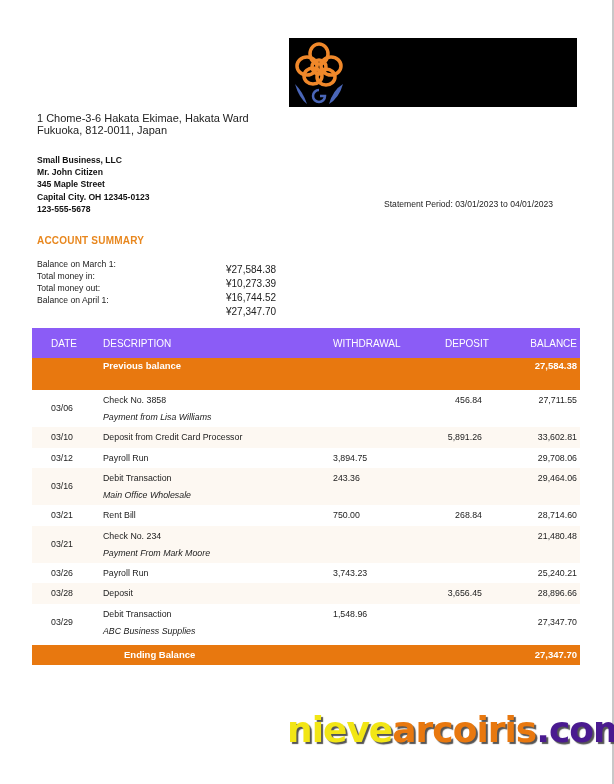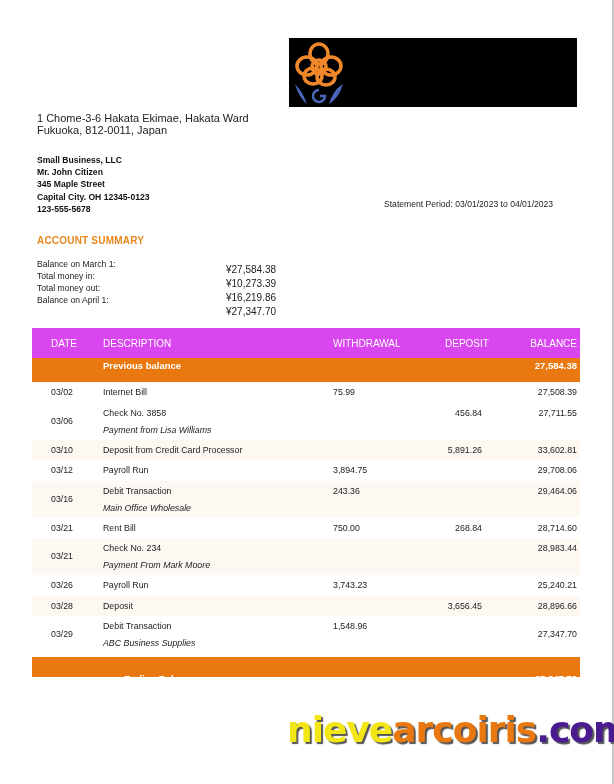--- a/index.html
+++ b/index.html
@@ -13,31 +13,31 @@
   .bank-addr { position: absolute; left: 37px; top: 112px; font-size: 11px; line-height: 12.2px; color: #222; }
   .client { position: absolute; left: 37px; top: 154px; font-size: 8.6px; line-height: 12.2px; font-weight: bold; color: #111; }
   .acct { position: absolute; left: 384px; top: 163px; font-size: 8.6px; line-height: 12.2px; color: #222; }
   .acct b { color: #111; }
   .period { position: absolute; left: 384px; top: 199px; font-size: 8.6px; color: #222; }
   .summary-title { position: absolute; left: 37px; top: 235px; font-size: 10px; font-weight: bold; color: #e8871e; letter-spacing: 0.2px; }
   .sum-labels { position: absolute; left: 37px; top: 258px; font-size: 8.6px; line-height: 12px; color: #222; }
   .sum-values { position: absolute; left: 185px; top: 263px; font-size: 10px; line-height: 14px; color: #222; margin-left: 41px; }
 
   .table { position: absolute; left: 32px; top: 328px; width: 548px; font-size: 8.8px; }
-  .thead { height: 30px; background: #d946ef; color: #fff; position: relative; font-size: 10px; }
+  .thead { height: 30px; background: #8b5cf6; color: #fff; position: relative; font-size: 10px; }
   .thead span { position: absolute; top: 10px; }
   .row { position: relative; }
   .row span { position: absolute; }
-  .prev { height: 24px; background: #e8780f; color: #fff; font-weight: bold; font-size: 9.5px; }
+  .prev { height: 32px; background: #e8780f; color: #fff; font-weight: bold; font-size: 9.5px; }
   .prev span { top: 2px; }
   .r { height: 20.5px; }
   .r2 { height: 37px; }
   .alt { background: #fdf8f2; }
   .ending { height: 20px; background: #e8780f; color: #fff; font-weight: bold; font-size: 9.5px; margin-top: 4px; }
-  .ending span { top: 16px; padding-left: 21px; }
+  .ending span { top: 4px; padding-left: 21px; }
   .c-date { left: 19px; }
   .c-desc { left: 71px; }
   .c-wd { left: 301px; }
   .c-dep { right: 98px; text-align: right; }
   .c-bal { right: 3px; text-align: right; }
   .sub { font-style: italic; }
 
   .watermark { position: absolute; left: 287px; top: 709px; font-size: 36px; font-weight: bold; font-family: "DejaVu Sans", sans-serif; letter-spacing: -1px; text-shadow: 2px 2px 1px #555; }
   .wm1 { color: #f2e615; margin-top: 16px; }
   .wm2 { color: #e8780f; }
@@ -87,44 +87,38 @@
 <div class="summary-title">ACCOUNT SUMMARY</div>
 <div class="sum-labels">
   <div>Balance on March 1:</div>
   <div>Total money in:</div>
   <div>Total money out:</div>
   <div>Balance on April 1:</div>
 </div>
 <div class="sum-values">
   <div>¥27,584.38</div>
   <div>¥10,273.39</div>
-  <div>¥16,219.86</div>
+  <div>¥16,744.52</div>
   <div>¥27,347.70</div>
 </div>
 
 <div class="table">
   <div class="thead">
     <span class="c-date">DATE</span>
     <span class="c-desc">DESCRIPTION</span>
     <span class="c-wd">WITHDRAWAL</span>
     <span style="left:413px">DEPOSIT</span>
     <span class="c-bal">BALANCE</span>
   </div>
 
   <div class="row prev">
     <span class="c-desc">Previous balance</span>
     <span class="c-bal">27,584.38</span>
   </div>
 
-  <div class="row r">
-    <span class="c-date" style="top:5px">03/02</span>
-    <span class="c-desc" style="top:5px">Internet Bill</span>
-    <span class="c-wd" style="top:5px">75.99</span>
-    <span class="c-bal" style="top:5px">27,508.39</span>
-  </div>
   <div class="row r2">
     <span class="c-date" style="top:13px">03/06</span>
     <span class="c-desc" style="top:5px">Check No. 3858</span>
     <span class="c-desc sub" style="top:22px">Payment from Lisa Williams</span>
     <span class="c-dep" style="top:5px">456.84</span>
     <span class="c-bal" style="top:5px">27,711.55</span>
   </div>
   <div class="row r alt">
     <span class="c-date" style="top:5px">03/10</span>
     <span class="c-desc" style="top:5px">Deposit from Credit Card Processor</span>
@@ -148,21 +142,21 @@
     <span class="c-date" style="top:5px">03/21</span>
     <span class="c-desc" style="top:5px">Rent Bill</span>
     <span class="c-wd" style="top:5px">750.00</span>
     <span class="c-dep" style="top:5px">268.84</span>
     <span class="c-bal" style="top:5px">28,714.60</span>
   </div>
   <div class="row r2 alt">
     <span class="c-date" style="top:13px">03/21</span>
     <span class="c-desc" style="top:5px">Check No. 234</span>
     <span class="c-desc sub" style="top:22px">Payment From Mark Moore</span>
-    <span class="c-bal" style="top:5px">28,983.44</span>
+    <span class="c-bal" style="top:5px">21,480.48</span>
   </div>
   <div class="row r">
     <span class="c-date" style="top:5px">03/26</span>
     <span class="c-desc" style="top:5px">Payroll Run</span>
     <span class="c-wd" style="top:5px">3,743.23</span>
     <span class="c-bal" style="top:5px">25,240.21</span>
   </div>
   <div class="row r alt">
     <span class="c-date" style="top:5px">03/28</span>
     <span class="c-desc" style="top:5px">Deposit</span>

